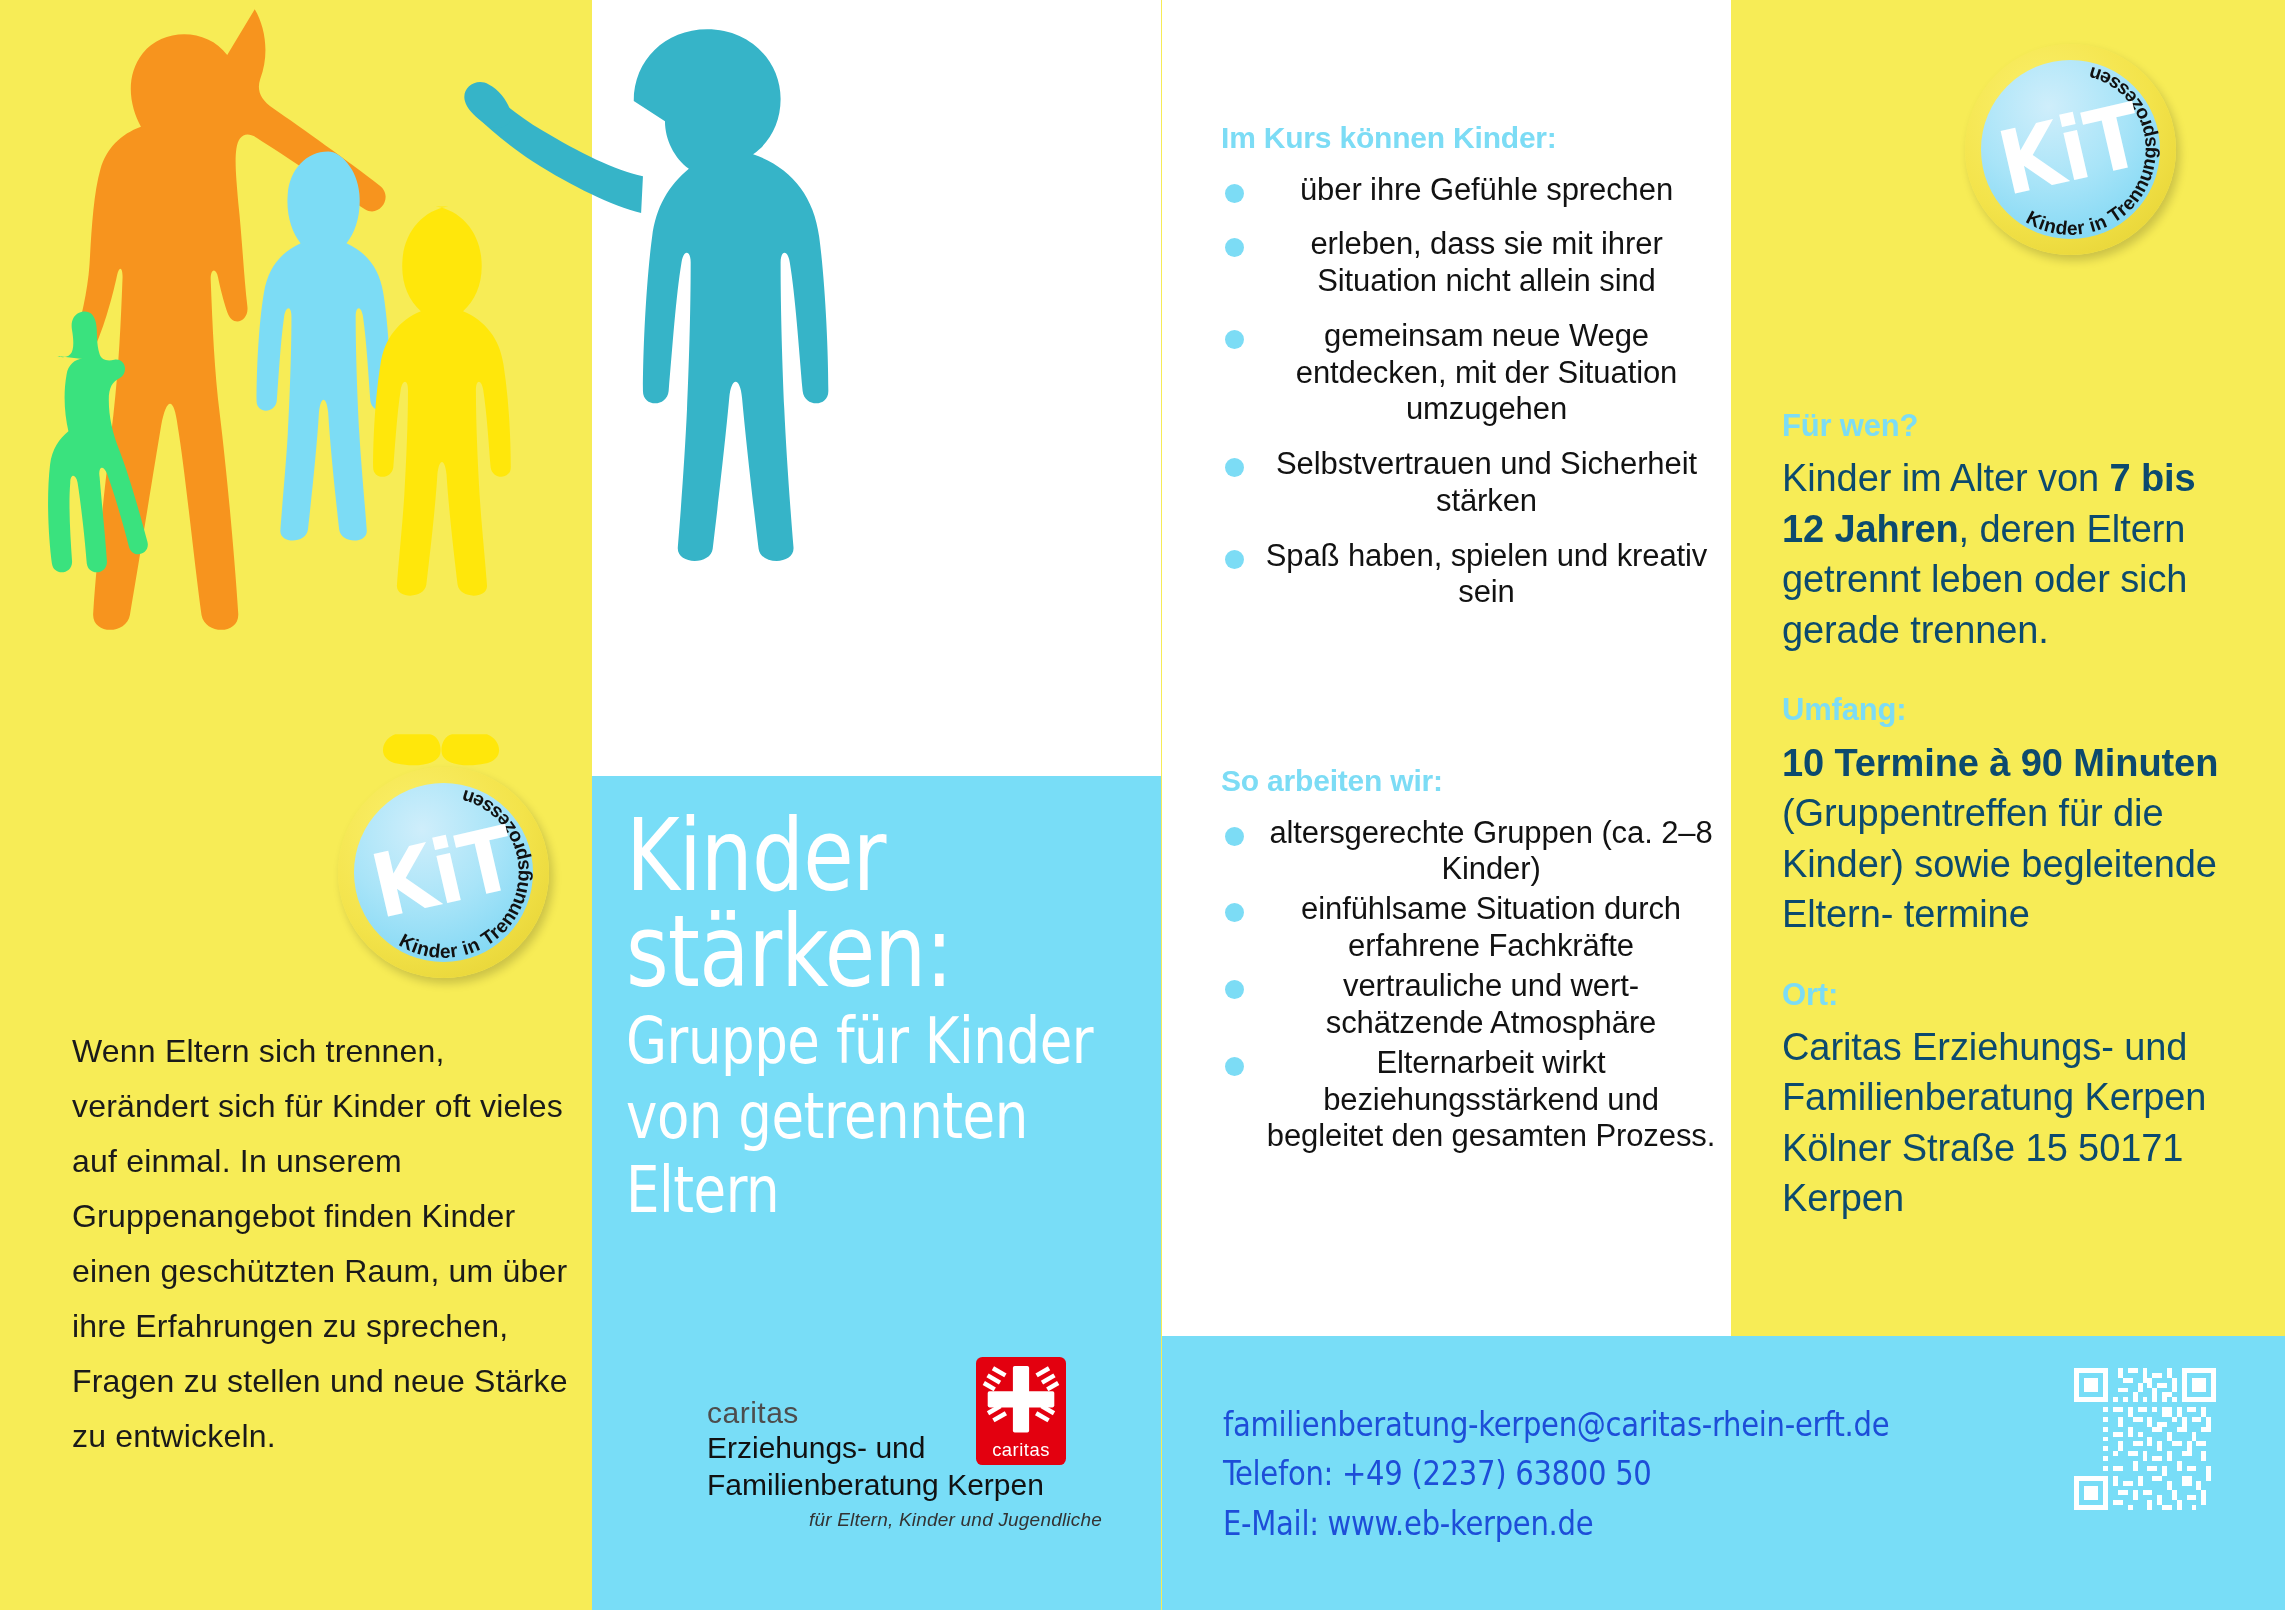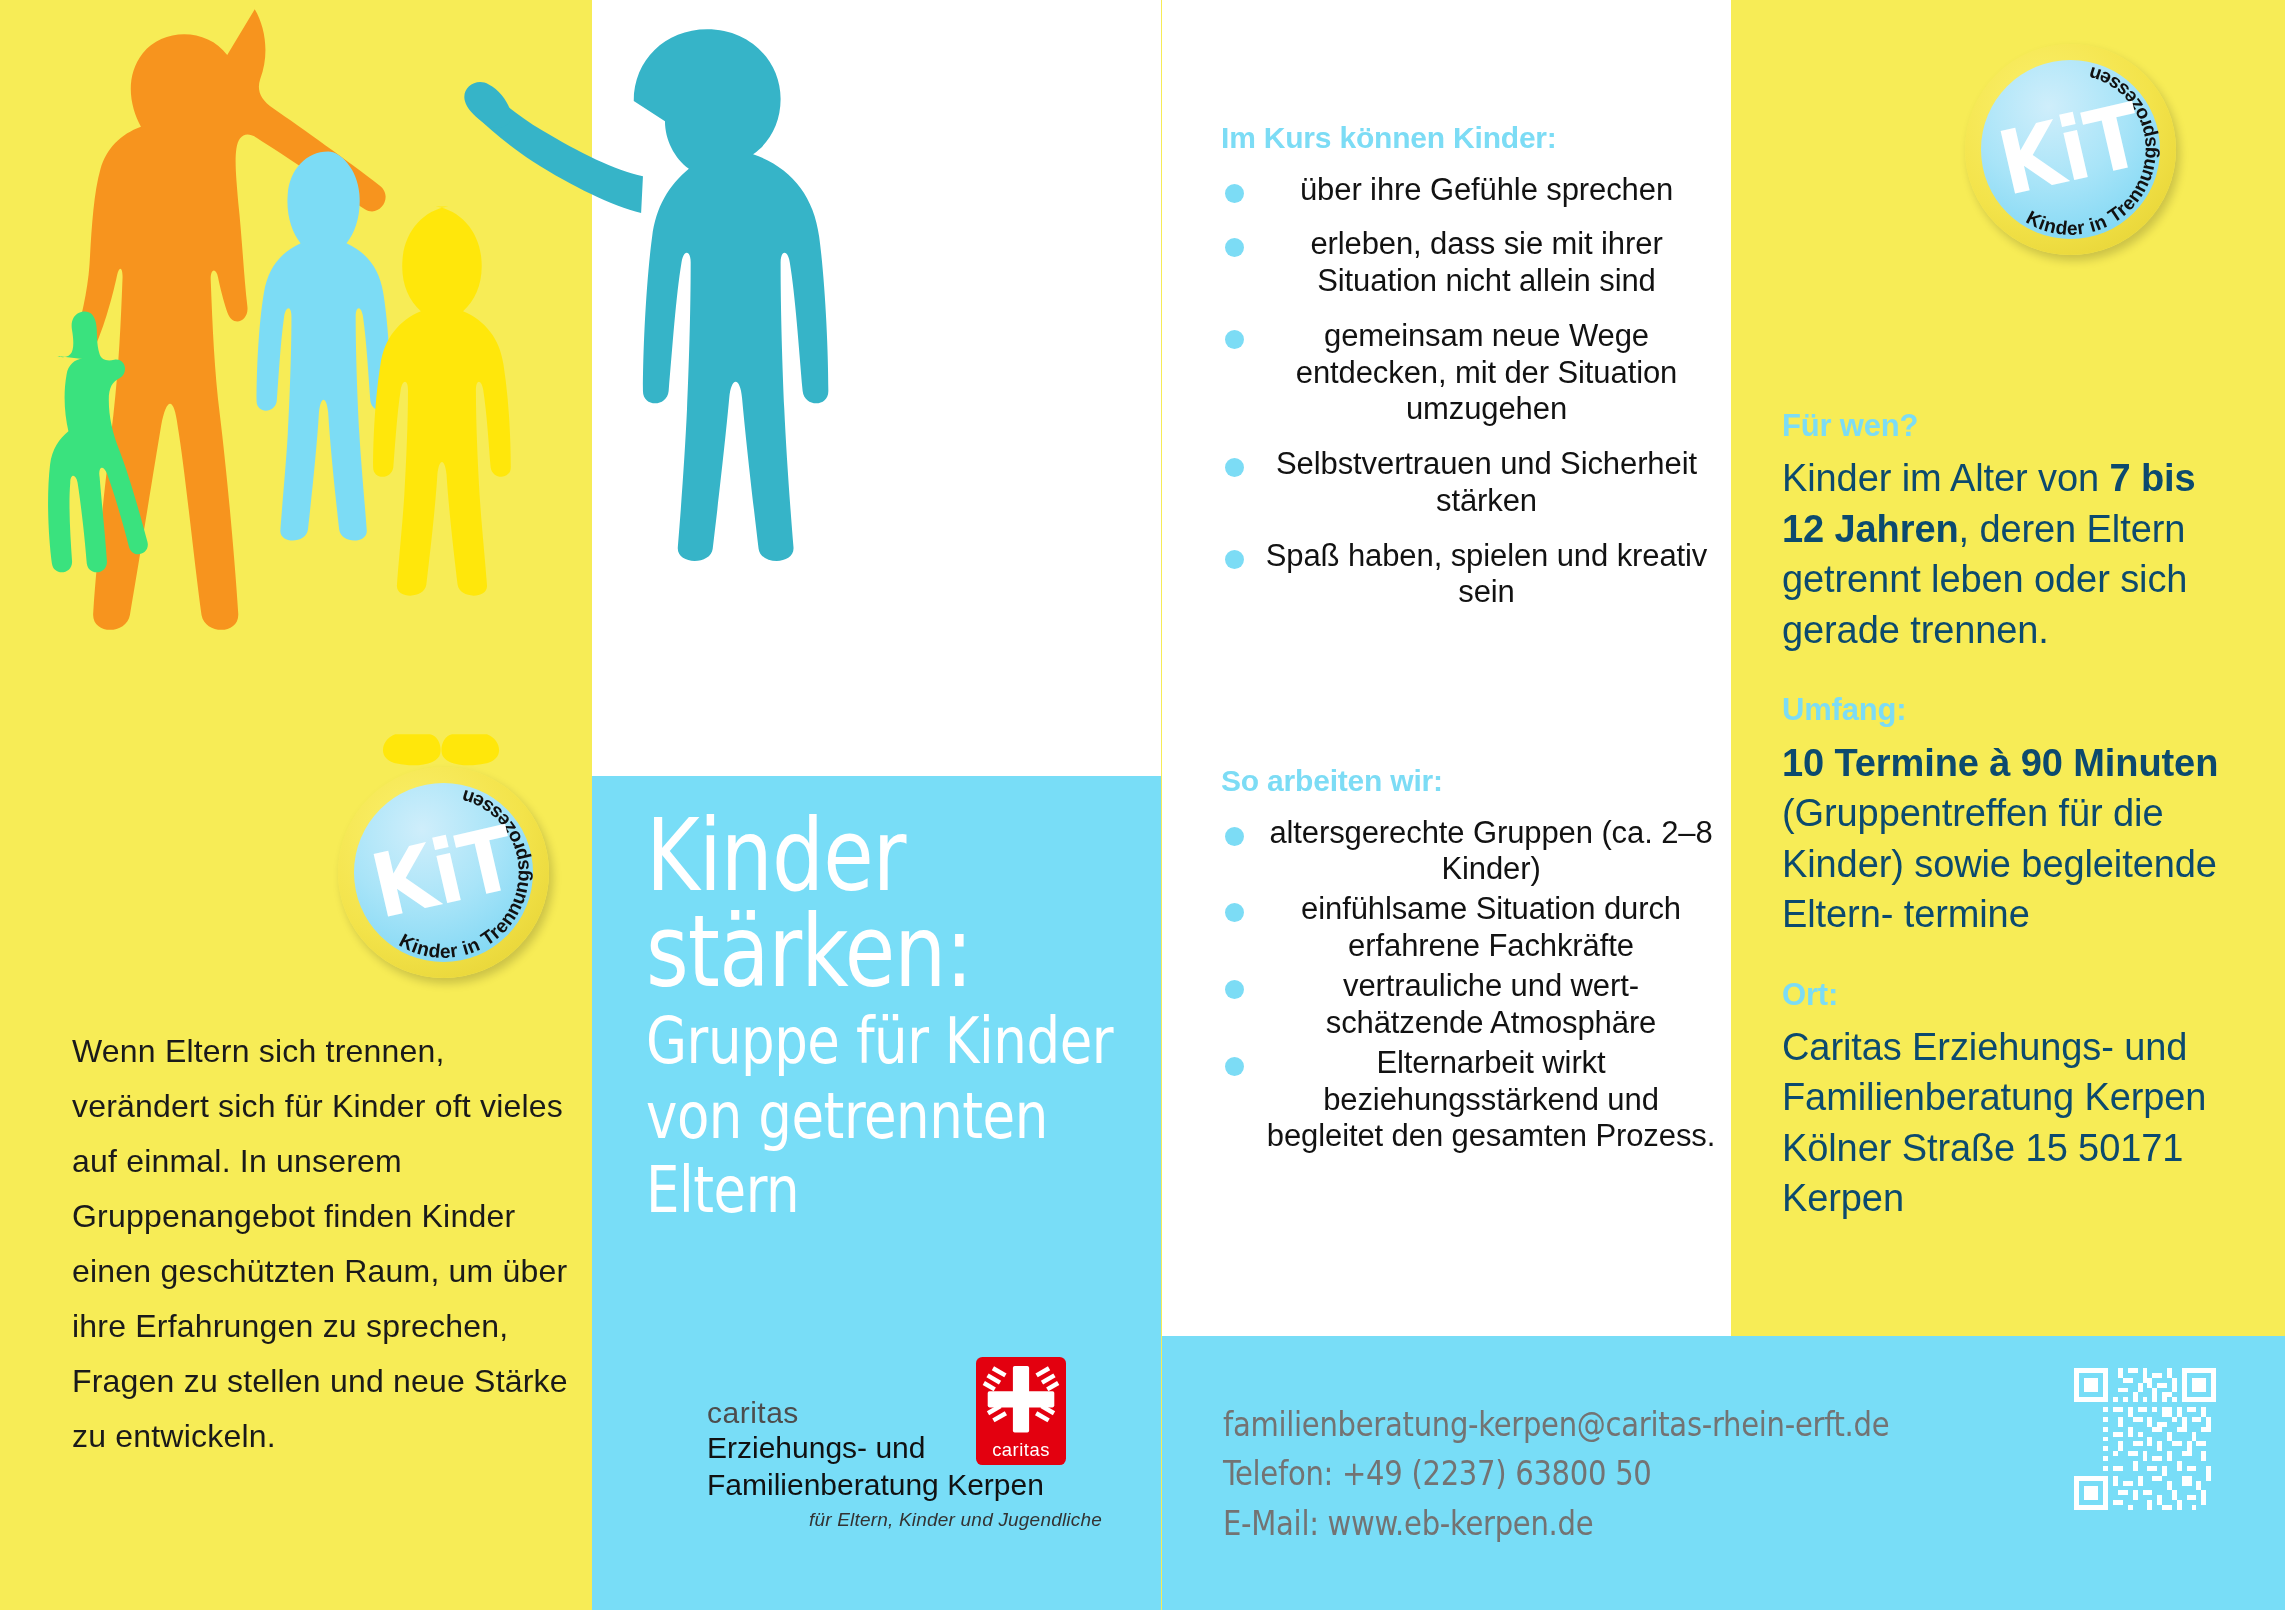--- a/index.html
+++ b/index.html
@@ -26,21 +26,20 @@
   #left-body{
     position:absolute;left:72px;top:1024px;width:500px;
     font-size:32px;line-height:1.72;color:#1a1a1a;letter-spacing:0.2px;
   }
 
   
   #center-title{
     position:absolute;left:626px;top:808px;width:514px;
     color:#ffffff;
     font-family:"DejaVu Sans Condensed","Liberation Sans Narrow","Liberation Sans",sans-serif;
-    margin-left:20px;
   }
   #center-title .t-main{
     display:block;font-size:99px;line-height:0.97;font-weight:400;
     letter-spacing:-0.9px;transform:scaleX(.92);transform-origin:left top;
   }
   #center-title .t-sub{
     display:block;font-size:64px;line-height:1.02;font-weight:400;
     letter-spacing:-0.5px;margin-top:9.2px;transform:scaleX(.92);transform-origin:left top;
   }
 
@@ -79,21 +78,21 @@
   #right-col{position:absolute;left:1782px;top:408px;width:450px;}
   #right-col .sec{margin-bottom:37px;}
   #right-col .sec-head{
     color:#7CDCF5;font-weight:bold;font-size:31px;margin-bottom:9.2px;letter-spacing:-0.2px;
   }
   #right-col .sec-body{font-size:38px;line-height:1.33;color:#0c4a6e;letter-spacing:-0.1px;}
   #right-col .sec-body b{font-weight:bold;}
 
   
   #contact{
-    position:absolute;left:1223px;top:1400px;width:826px;color:#737373;
+    position:absolute;left:1223px;top:1400px;width:826px;color:#1d4ed8;
     font-family:"DejaVu Sans Condensed","Liberation Sans Narrow","Liberation Sans",sans-serif;
   }
   #contact div{font-size:34px;line-height:1.45;letter-spacing:-0.3px;transform:scaleX(.95);transform-origin:left;}
 
   
   #qr{position:absolute;left:2074px;top:1368px;width:142px;height:142px;}
 
   
   .kit-badge{position:absolute;}
   .kit-badge .outer{

